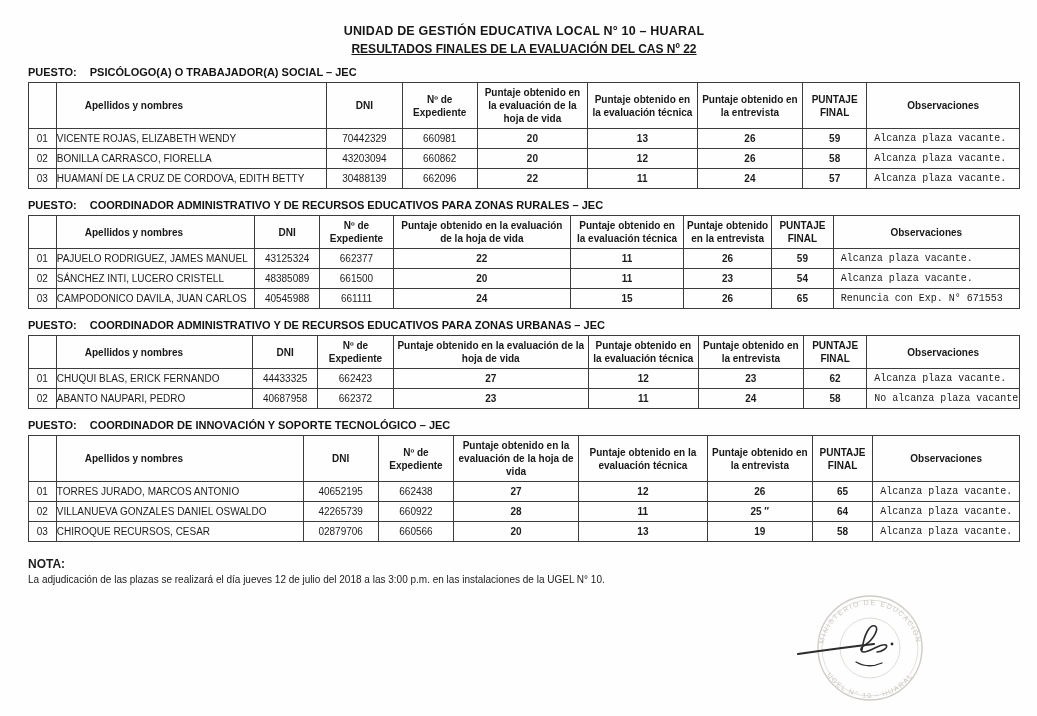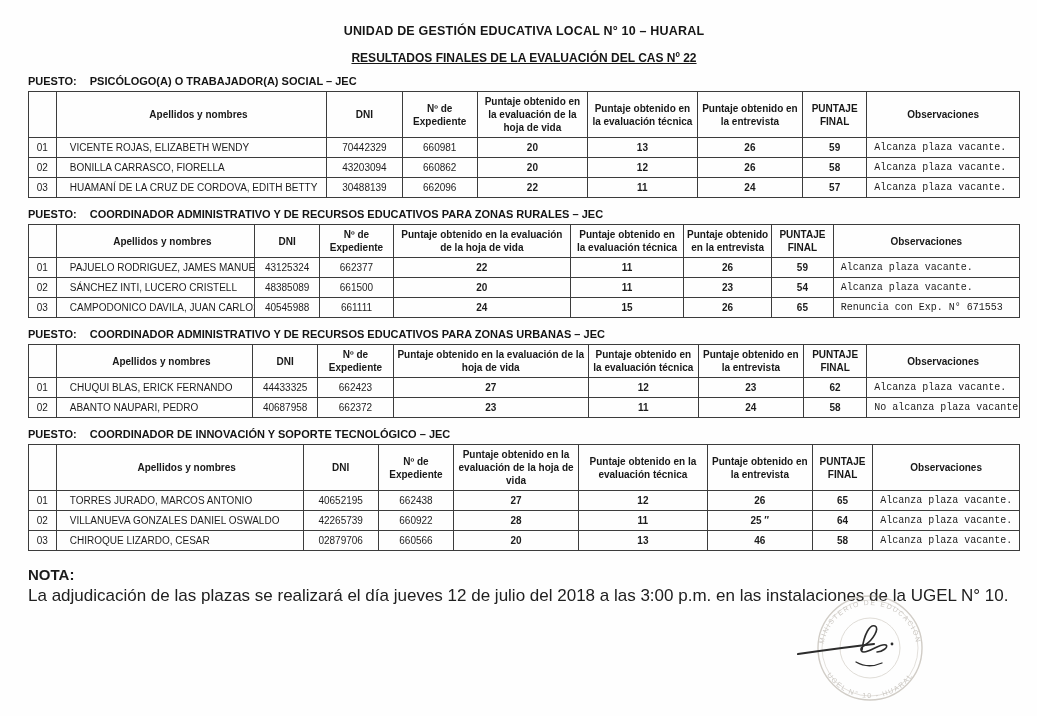--- a/index.html
+++ b/index.html
@@ -2,38 +2,38 @@
 <html><head>
 <meta charset="utf-8">
 <style>
   html,body{margin:0;padding:0;}
   body{
     width:1037px;height:716px;background:#fefefe;position:relative;overflow:hidden;
     font-family:"Liberation Sans",sans-serif;color:#1c1c1c;
   }
   .page{padding:24px 17px 0 28px;}
   .doc-title{text-align:center;font-weight:bold;font-size:12.5px;letter-spacing:.2px;color:#161616;}
-  .doc-subtitle{text-align:center;font-weight:bold;font-size:12px;text-decoration:underline;margin-top:13px;color:#161616;}
+  .doc-subtitle{text-align:center;font-weight:bold;font-size:12px;text-decoration:underline;margin-top:4px;color:#161616;}
   .puesto-heading{font-weight:bold;font-size:11px;margin:10px 0 4px 0;color:#141414;}
   .puesto-heading:first-of-type{margin-top:9px;}
   .puesto-label{margin-right:13px;}
   table{width:100%;border-collapse:collapse;table-layout:fixed;}
   th,td{border:1px solid #3c3c3c;font-size:10px;overflow:hidden;}
   th{font-weight:bold;text-align:center;vertical-align:middle;padding:3px 3px;line-height:1.3;color:#181818;}
-  th.col-1{text-align:center;padding-left:17px;}
+  th.col-1{text-align:left;padding-left:28px;}
   tbody tr{height:20px;}
   td{padding:1px 3px;vertical-align:middle;white-space:nowrap;}
   td.col-0{text-align:center;}
-  td.col-1{text-align:left;padding-left:13px;}
+  td.col-1{text-align:left;padding-left:0;}
   td.col-2,td.col-3{text-align:center;}
   td.col-4,td.col-5,td.col-6,td.col-7{text-align:center;font-weight:bold;}
   td.col-8{text-align:left;padding-left:7px;font-family:Liberation Mono, monospace;}
   .nota-block{margin-top:15px;}
-  .nota-label{font-weight:bold;font-size:15px;}
-  .nota-text{font-size:17px;margin-top:3px;color:#202020;}
+  .nota-label{font-weight:bold;font-size:12px;}
+  .nota-text{font-size:10px;margin-top:3px;color:#202020;}
   .stamp{position:absolute;left:796px;top:586px;width:150px;height:126px;}
 </style>
 </head>
 <body>
 
 <div class="page">
 
   <div class="doc-title">UNIDAD DE GESTIÓN EDUCATIVA LOCAL N° 10 – HUARAL</div>
   <div class="doc-subtitle">RESULTADOS FINALES DE LA EVALUACIÓN DEL CAS Nº 22</div>
 
@@ -267,26 +267,26 @@
           <td class="col-2">42265739</td>
           <td class="col-3">660922</td>
           <td class="col-4">28</td>
           <td class="col-5">11</td>
           <td class="col-6">25 ″</td>
           <td class="col-7">64</td>
           <td class="col-8">Alcanza plaza vacante.</td>
         </tr>
         <tr>
           <td class="col-0">03</td>
-          <td class="col-1">CHIROQUE LIZARDO, CESAR</td>
+          <td class="col-1">CHIROQUE RECURSOS, CESAR</td>
           <td class="col-2">02879706</td>
           <td class="col-3">660566</td>
           <td class="col-4">20</td>
           <td class="col-5">13</td>
-          <td class="col-6">46</td>
+          <td class="col-6">19</td>
           <td class="col-7">58</td>
           <td class="col-8">Alcanza plaza vacante.</td>
         </tr>
       </tbody>
   </table>
 
   <div class="nota-block">
     <div class="nota-label">NOTA:</div>
     <div class="nota-text">La adjudicación de las plazas se realizará el día jueves 12 de julio del 2018 a las 3:00 p.m. en las instalaciones de la UGEL N° 10.</div>
   </div>

